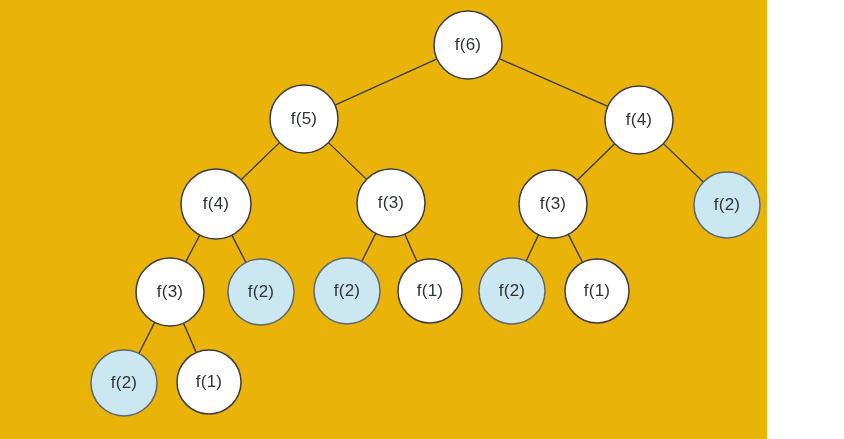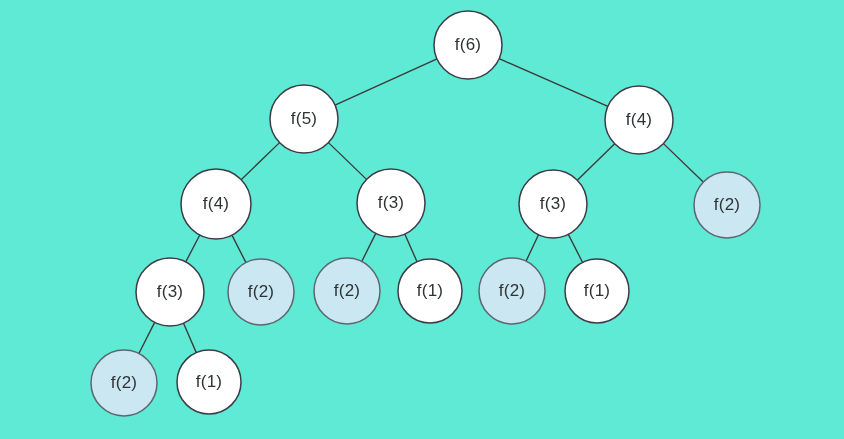--- a/index.html
+++ b/index.html
@@ -9,23 +9,23 @@
     background: #ffffff;
   }
   body {
     width: 844px;
     height: 439px;
     overflow: hidden;
     font-family: "Liberation Sans", sans-serif;
   }
   #tree-figure {
     position: relative;
-    width: 844px;
+    width: 767px;
     height: 439px;
-    background: #5eead4;
+    background: #eab308;
     text-align: center;
   }
   svg#tree-svg {
     position: absolute;
     top: 0;
     left: 0;
     width: 844px;
     height: 439px;
     display: block;
   }

